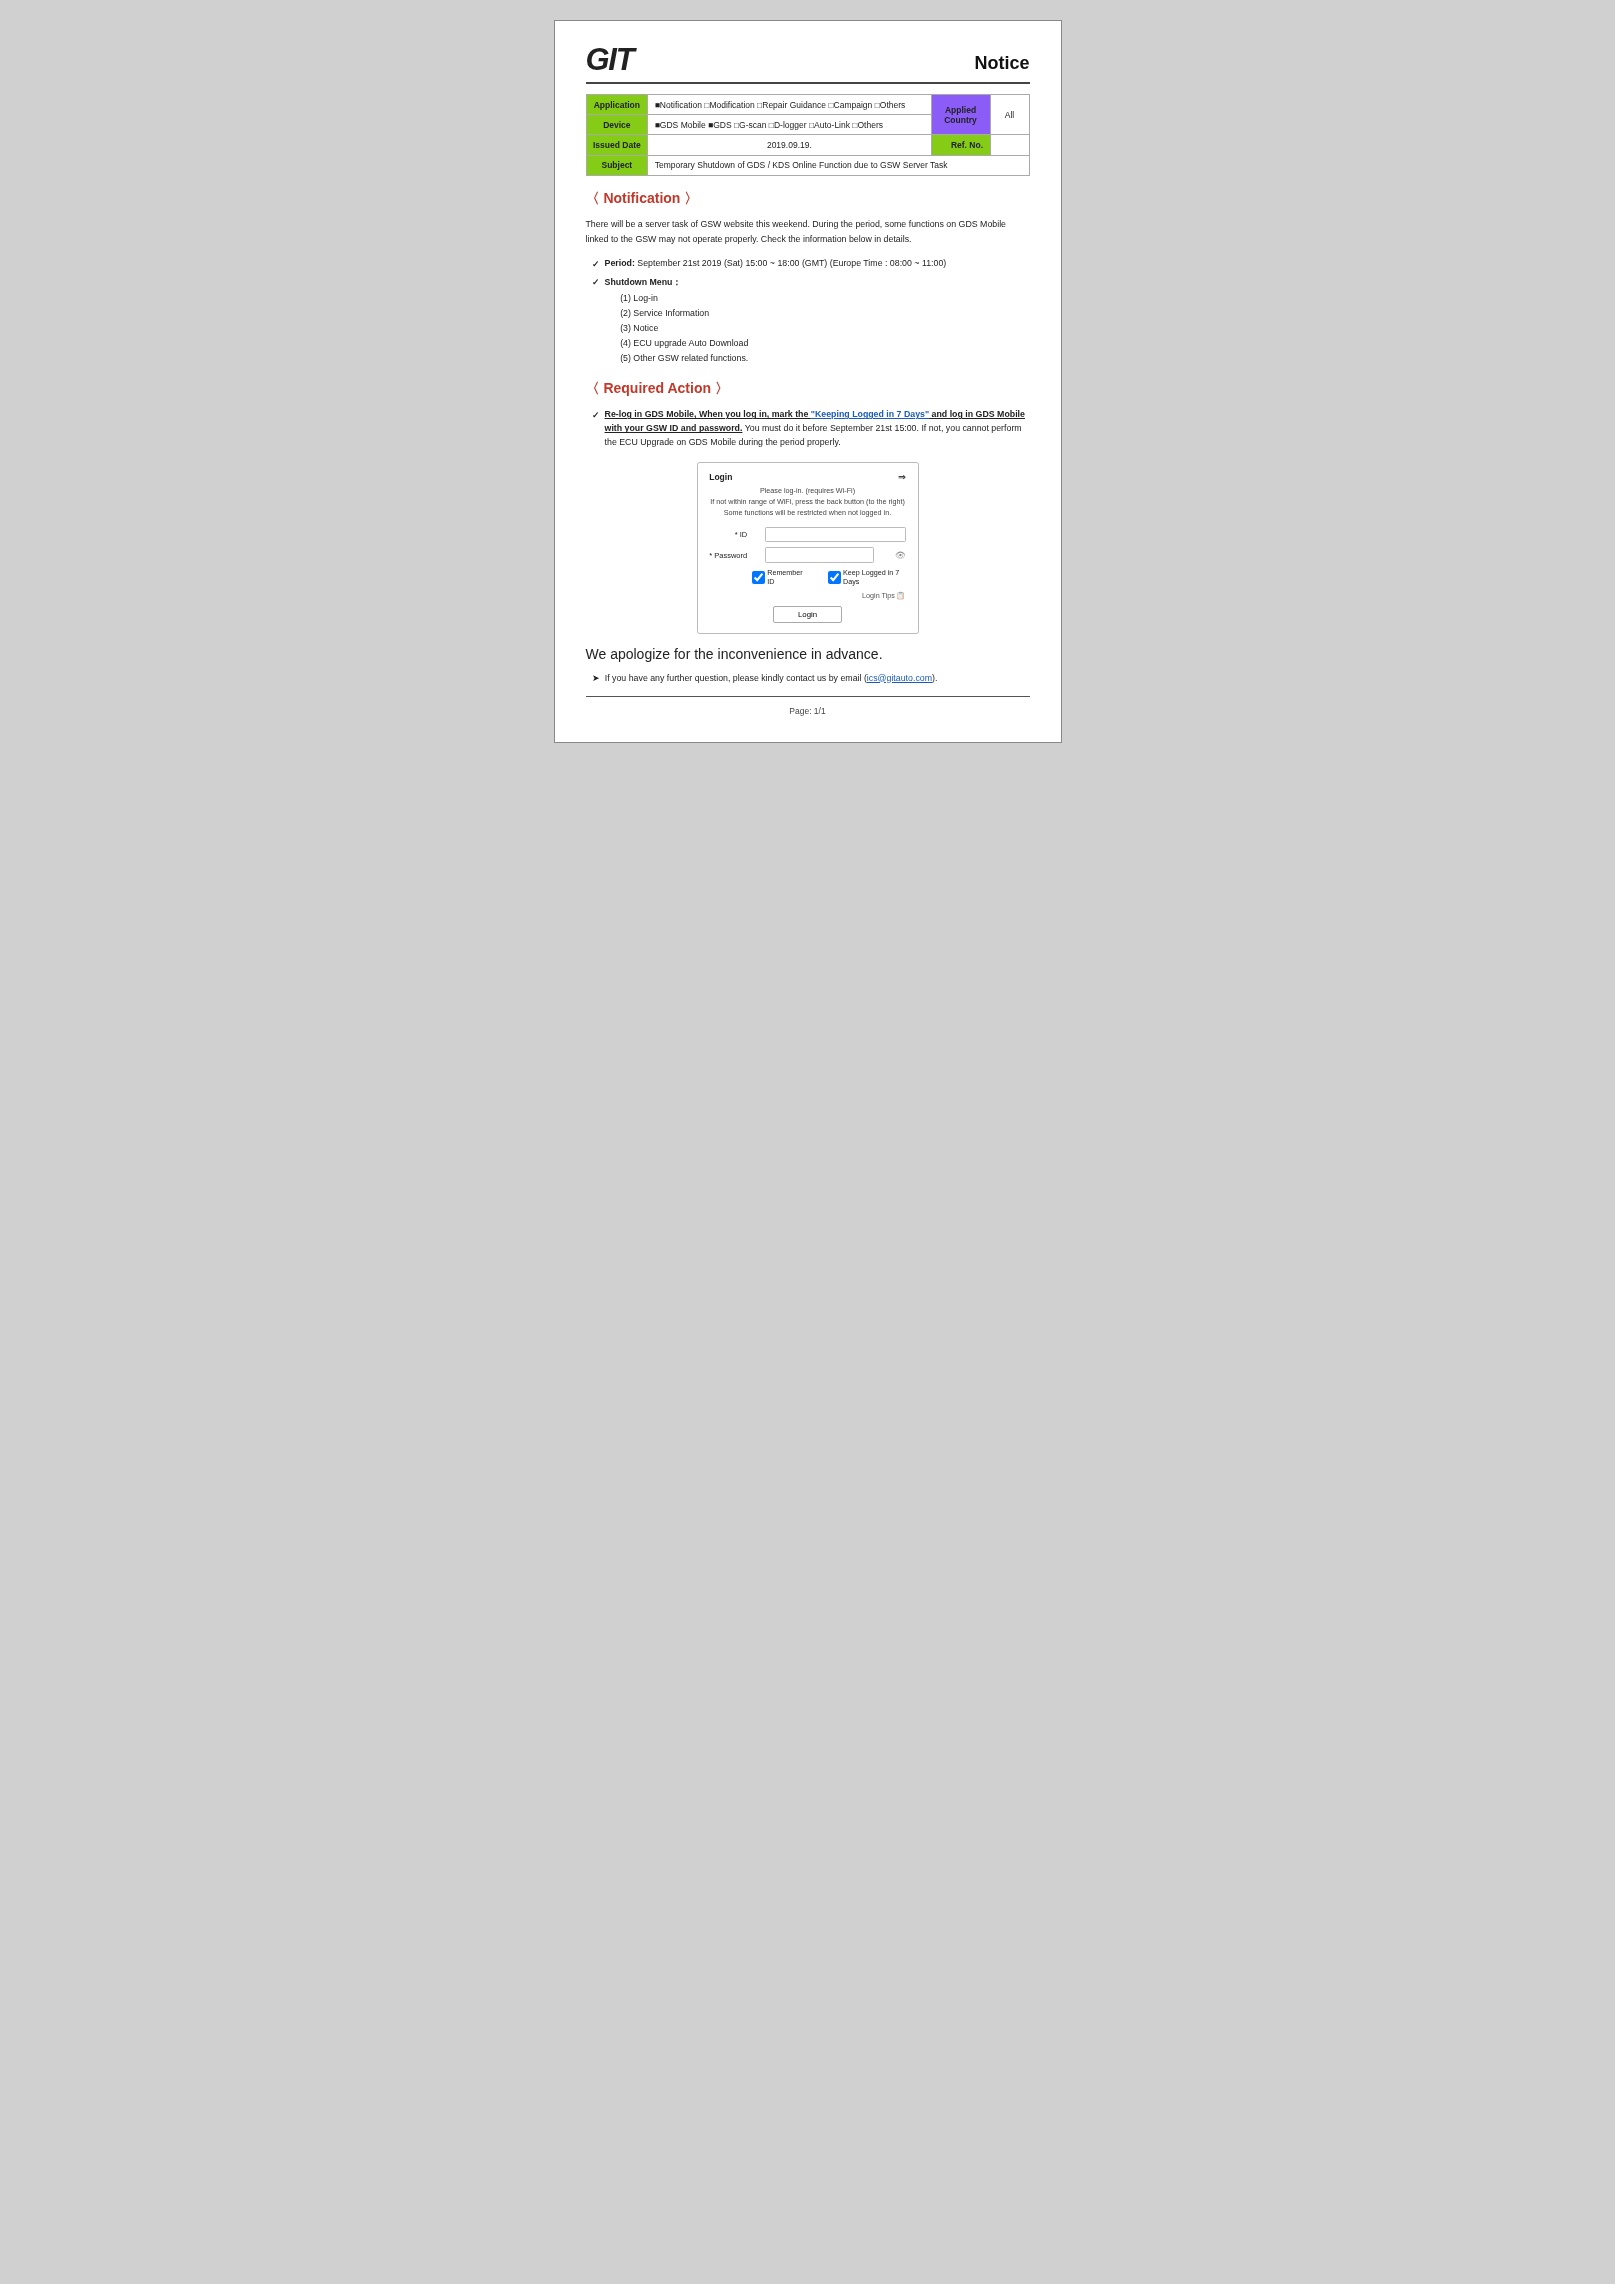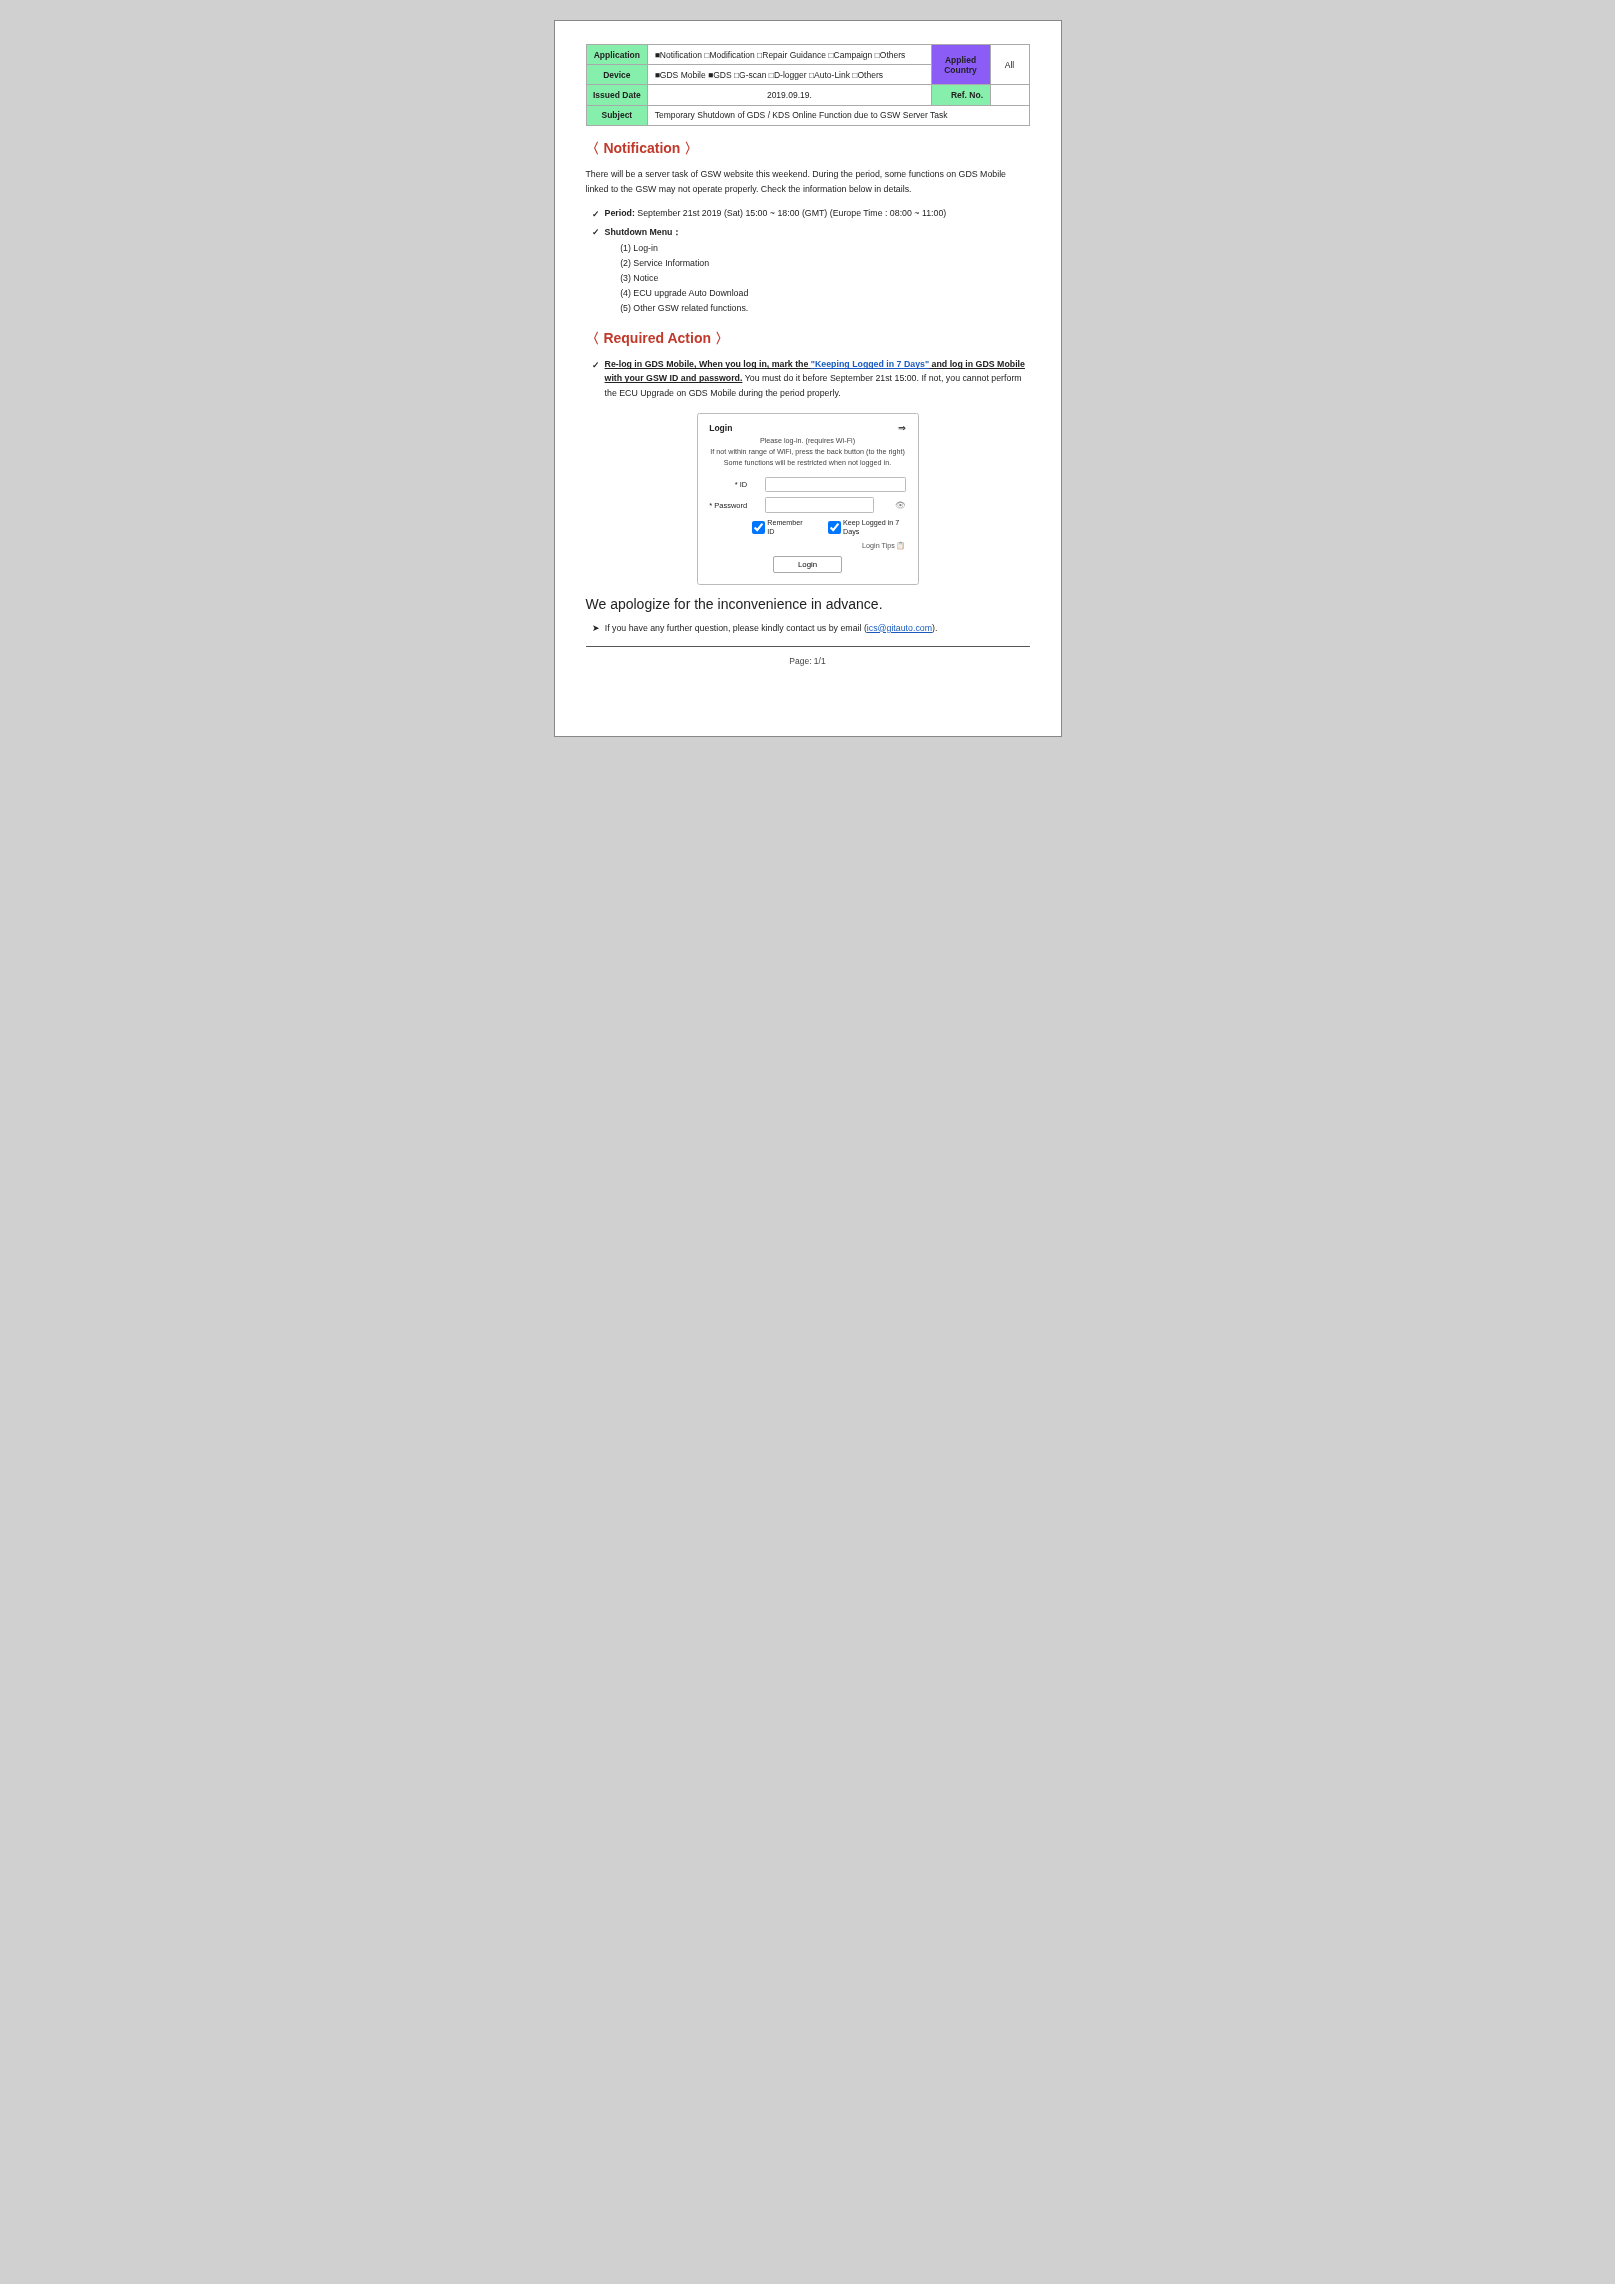--- a/index.html
+++ b/index.html
@@ -52,21 +52,21 @@
       margin-bottom: 14.3px;
       font-size: 8.5px;
     }
     .info-table td, .info-table th {
       border: 0.7px solid #aaa;
       padding: 4.6px 6.5px;
       vertical-align: middle;
     }
     .info-table .label-cell {
       font-weight: 700;
-      background: #86efac;
+      background: #84cc16;
       white-space: nowrap;
       text-align: center;
       width: 59px;
     }
     .info-table .applied-cell {
       text-align: center;
       font-weight: 700;
       background: #8b5cf6;
       width: 52px;
     }
@@ -254,20 +254,24 @@
       font-weight: 800;
       text-decoration: underline;
       color: #1a5bbf;
     }
   </style>
 </head>
 <body>
 
 <div class="page">
 
+  <div class="header">
+    <div class="logo-text">GIT</div>
+    <div class="notice-title">Notice</div>
+  </div>
 
   <table class="info-table">
     <tbody>
         <tr>
       <td class="label-cell">Application</td>
       <td>■Notification □Modification □Repair Guidance □Campaign □Others</td>
       <td class="applied-cell" rowspan="2">
         <div>Applied Country</div>
       </td>
       <td class="all-cell" rowspan="2">All</td>

